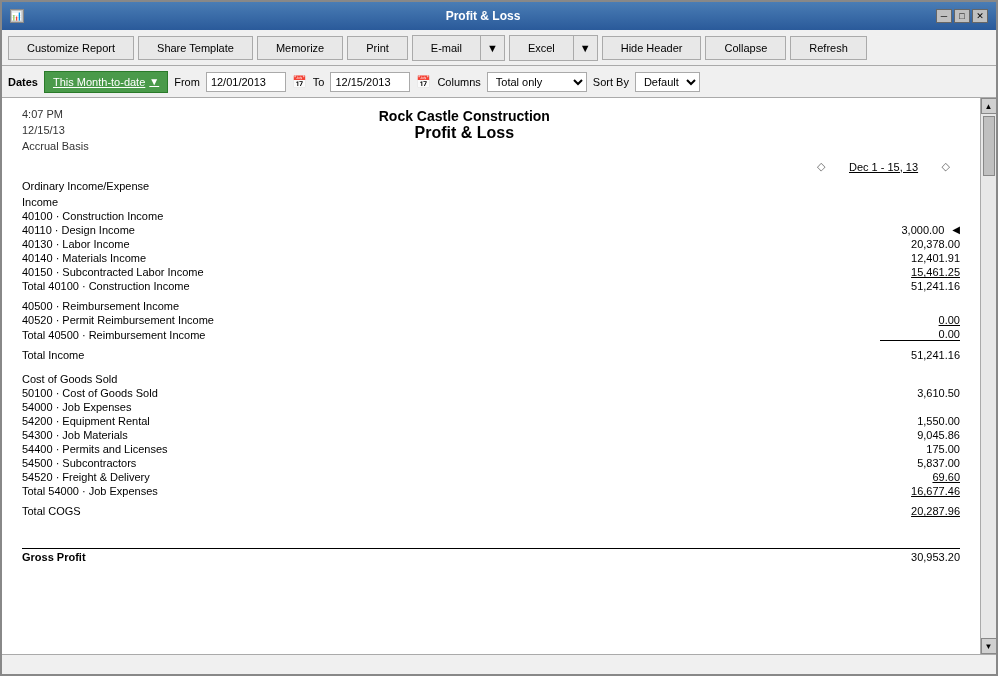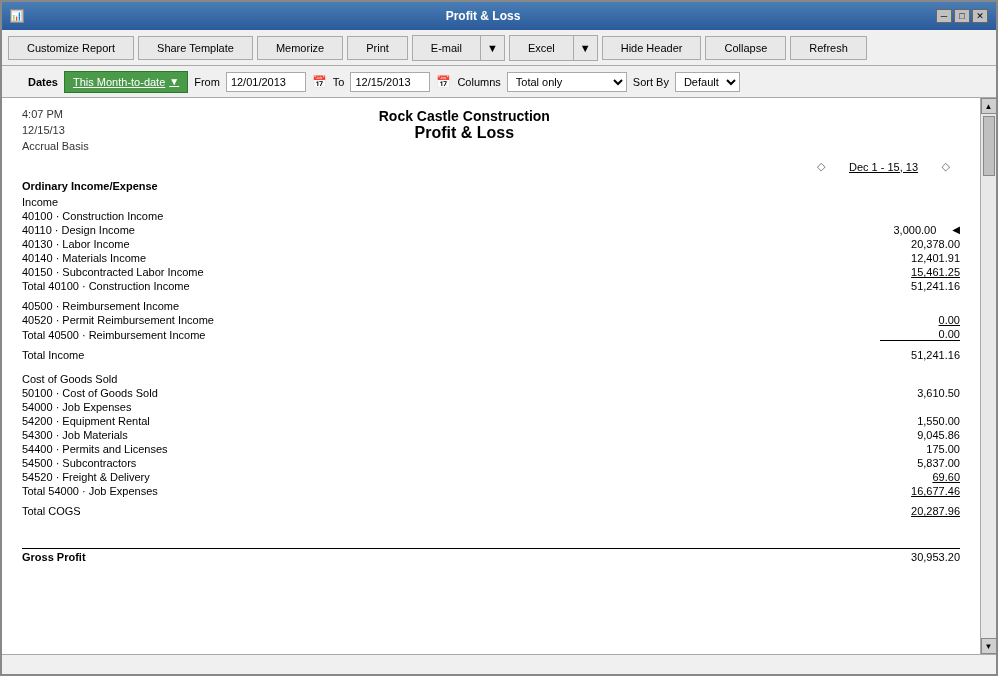--- a/index.html
+++ b/index.html
@@ -13,45 +13,45 @@
     .title-bar-btn { width: 16px; height: 14px; background: #c0c0c0; border: 1px solid #666; font-size: 9px; cursor: pointer; display: flex; align-items: center; justify-content: center; color: black; }
     
     .toolbar { background: #f0f0f0; padding: 4px 6px; display: flex; align-items: center; gap: 4px; border-bottom: 1px solid #aaa; height: 36px; }
     .toolbar-btn { padding: 3px 18px; font-size: 11px; background: #e8e8e8; border: 1px solid #aaa; cursor: pointer; height: 24px; display: flex; align-items: center; }
     .toolbar-btn-arrow { padding: 3px 6px; }
     .btn-group { display: flex; border: 1px solid #aaa; }
     .btn-group .toolbar-btn { border: none; border-right: 1px solid #aaa; }
     .btn-group .toolbar-btn:last-child { border-right: none; }
     
     .filter-bar { background: #f0f0f0; padding: 4px 6px; display: flex; align-items: center; gap: 6px; border-bottom: 1px solid #aaa; height: 32px; }
-    .filter-label { font-size: 11px; font-weight: bold; margin-left: 20px; }
+    .filter-label { font-size: 11px; font-weight: bold; }
     .date-picker { background: #4a9a4a; color: white; padding: 2px 8px; font-size: 11px; border: 1px solid #2a7a2a; cursor: pointer; display: flex; align-items: center; gap: 4px; height: 22px; text-decoration: underline; }
     .date-picker-arrow { font-size: 10px; }
     .filter-input { border: 1px solid #aaa; padding: 1px 4px; font-size: 11px; background: white; height: 20px; width: 80px; }
     .filter-select { border: 1px solid #aaa; padding: 1px 4px; font-size: 11px; background: white; height: 20px; cursor: pointer; }
-    .filter-select-wide { width: 120px; }
+    .filter-select-wide { width: 100px; }
     
     .content-area { display: flex; flex: 1; overflow: hidden; background: white; }
     
     .report-area { flex: 1; overflow-y: auto; overflow-x: hidden; background: white; padding: 10px 20px; }
     
     .scrollbar { width: 16px; background: #e8e8e8; border-left: 1px solid #aaa; display: flex; flex-direction: column; align-items: center; }
     .scrollbar-btn { width: 16px; height: 16px; background: #d0d0d0; border: 1px solid #888; display: flex; align-items: center; justify-content: center; font-size: 8px; cursor: pointer; }
     .scrollbar-track { flex: 1; width: 100%; background: #e8e8e8; position: relative; }
     .scrollbar-thumb { width: 12px; height: 60px; background: #c0c0c0; border: 1px solid #888; margin: 2px auto; position: absolute; top: 0; left: 2px; }
     
     .report-header { text-align: center; margin-bottom: 8px; }
     .company-name { font-size: 14px; font-weight: bold; color: #000; }
     .report-title { font-size: 16px; font-weight: bold; color: #000; }
     .report-subtitle { font-size: 12px; color: #0000cc; font-weight: bold; }
     
     .report-meta { font-size: 11px; color: #333; margin-bottom: 4px; }
     
     .report-table { width: 100%; }
-    .section-header { font-size: 11px; font-weight: bold; color: #000; padding: 2px 0; }
+    .section-header { font-size: 11px; font-weight: normal; color: #000; padding: 2px 0; }
     .indent1 { padding-left: 20px; }
     .indent2 { padding-left: 40px; }
     .indent3 { padding-left: 60px; }
     
     .report-row { display: flex; justify-content: space-between; align-items: center; padding: 1px 0; }
     .row-label { font-size: 11px; color: #000; }
     .row-value { font-size: 11px; color: #000; text-align: right; min-width: 80px; }
     .row-value.underline { text-decoration: underline; }
     
     .total-row .row-label { font-weight: normal; }
@@ -150,21 +150,21 @@
         <div class="report-row indent1">
           <span class="row-label">Income</span>
         </div>
 
         <div class="report-row indent2">
           <span class="row-label">40100 · Construction Income</span>
         </div>
 
         <div class="report-row indent3">
           <span class="row-label">40110 · Design Income</span>
-          <div style="display:flex;align-items:flex-start;gap:16px;">
+          <div style="display:flex;align-items:flex-start;gap:8px;">
             <span class="row-value">3,000.00</span>
             <span style="font-size:10px;color:#000;">◀</span>
           </div>
         </div>
 
         <div class="report-row indent3">
           <span class="row-label">40130 · Labor Income</span>
           <span class="row-value">20,378.00</span>
         </div>
 

